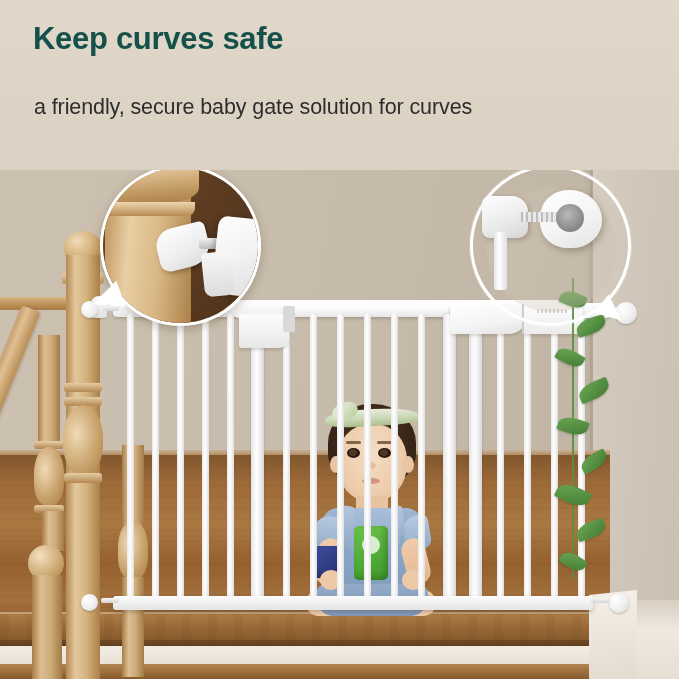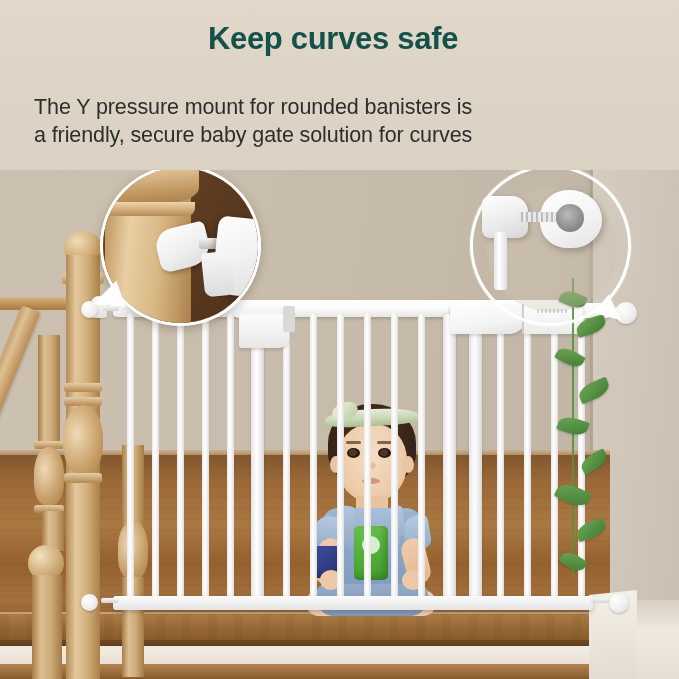--- a/index.html
+++ b/index.html
@@ -9,21 +9,21 @@
     font-family:"Liberation Sans","DejaVu Sans",sans-serif;
     background:#ded4c5;
   }
   #stage{position:relative;width:679px;height:679px;overflow:hidden;background:#ded4c5;}
 
   
   .copy-band{position:absolute;left:0;top:0;width:679px;height:170px;
     background:linear-gradient(180deg,#e1d8c9 0%,#ded4c5 55%,#dcd2c3 100%);z-index:40;}
   .headline{position:absolute;left:33px;top:22px;width:600px;
     color:#15514b;font-size:31px;font-weight:700;line-height:1.12;
-    letter-spacing:-0.3px;text-align:center;}
+    letter-spacing:-0.3px;}
   .headline .l2{display:block;}
   .subtitle{position:absolute;left:34px;top:93px;width:600px;
     color:#2d2d2d;font-size:21.5px;font-weight:400;line-height:1.32;
     letter-spacing:-0.1px;}
   .subtitle .s2{display:block;}
 
   
   .scene{position:absolute;left:0;top:0;width:679px;height:679px;z-index:5;}
 
   
@@ -436,18 +436,17 @@
     <div class="co2-screw"></div>
     <div class="co2-cup"></div>
     <div class="co2-cup-in"></div>
   </div>
 
   <div class="copy-band">
     <div class="headline">
       <span>Keep curves safe</span>
     </div>
     <div class="subtitle">
-      <span>The Y pressure mount for rounded banisters is</span>
       <span class="s2">a friendly, secure baby gate solution for curves</span>
     </div>
   </div>
 
 </div>
 
 </body></html>

